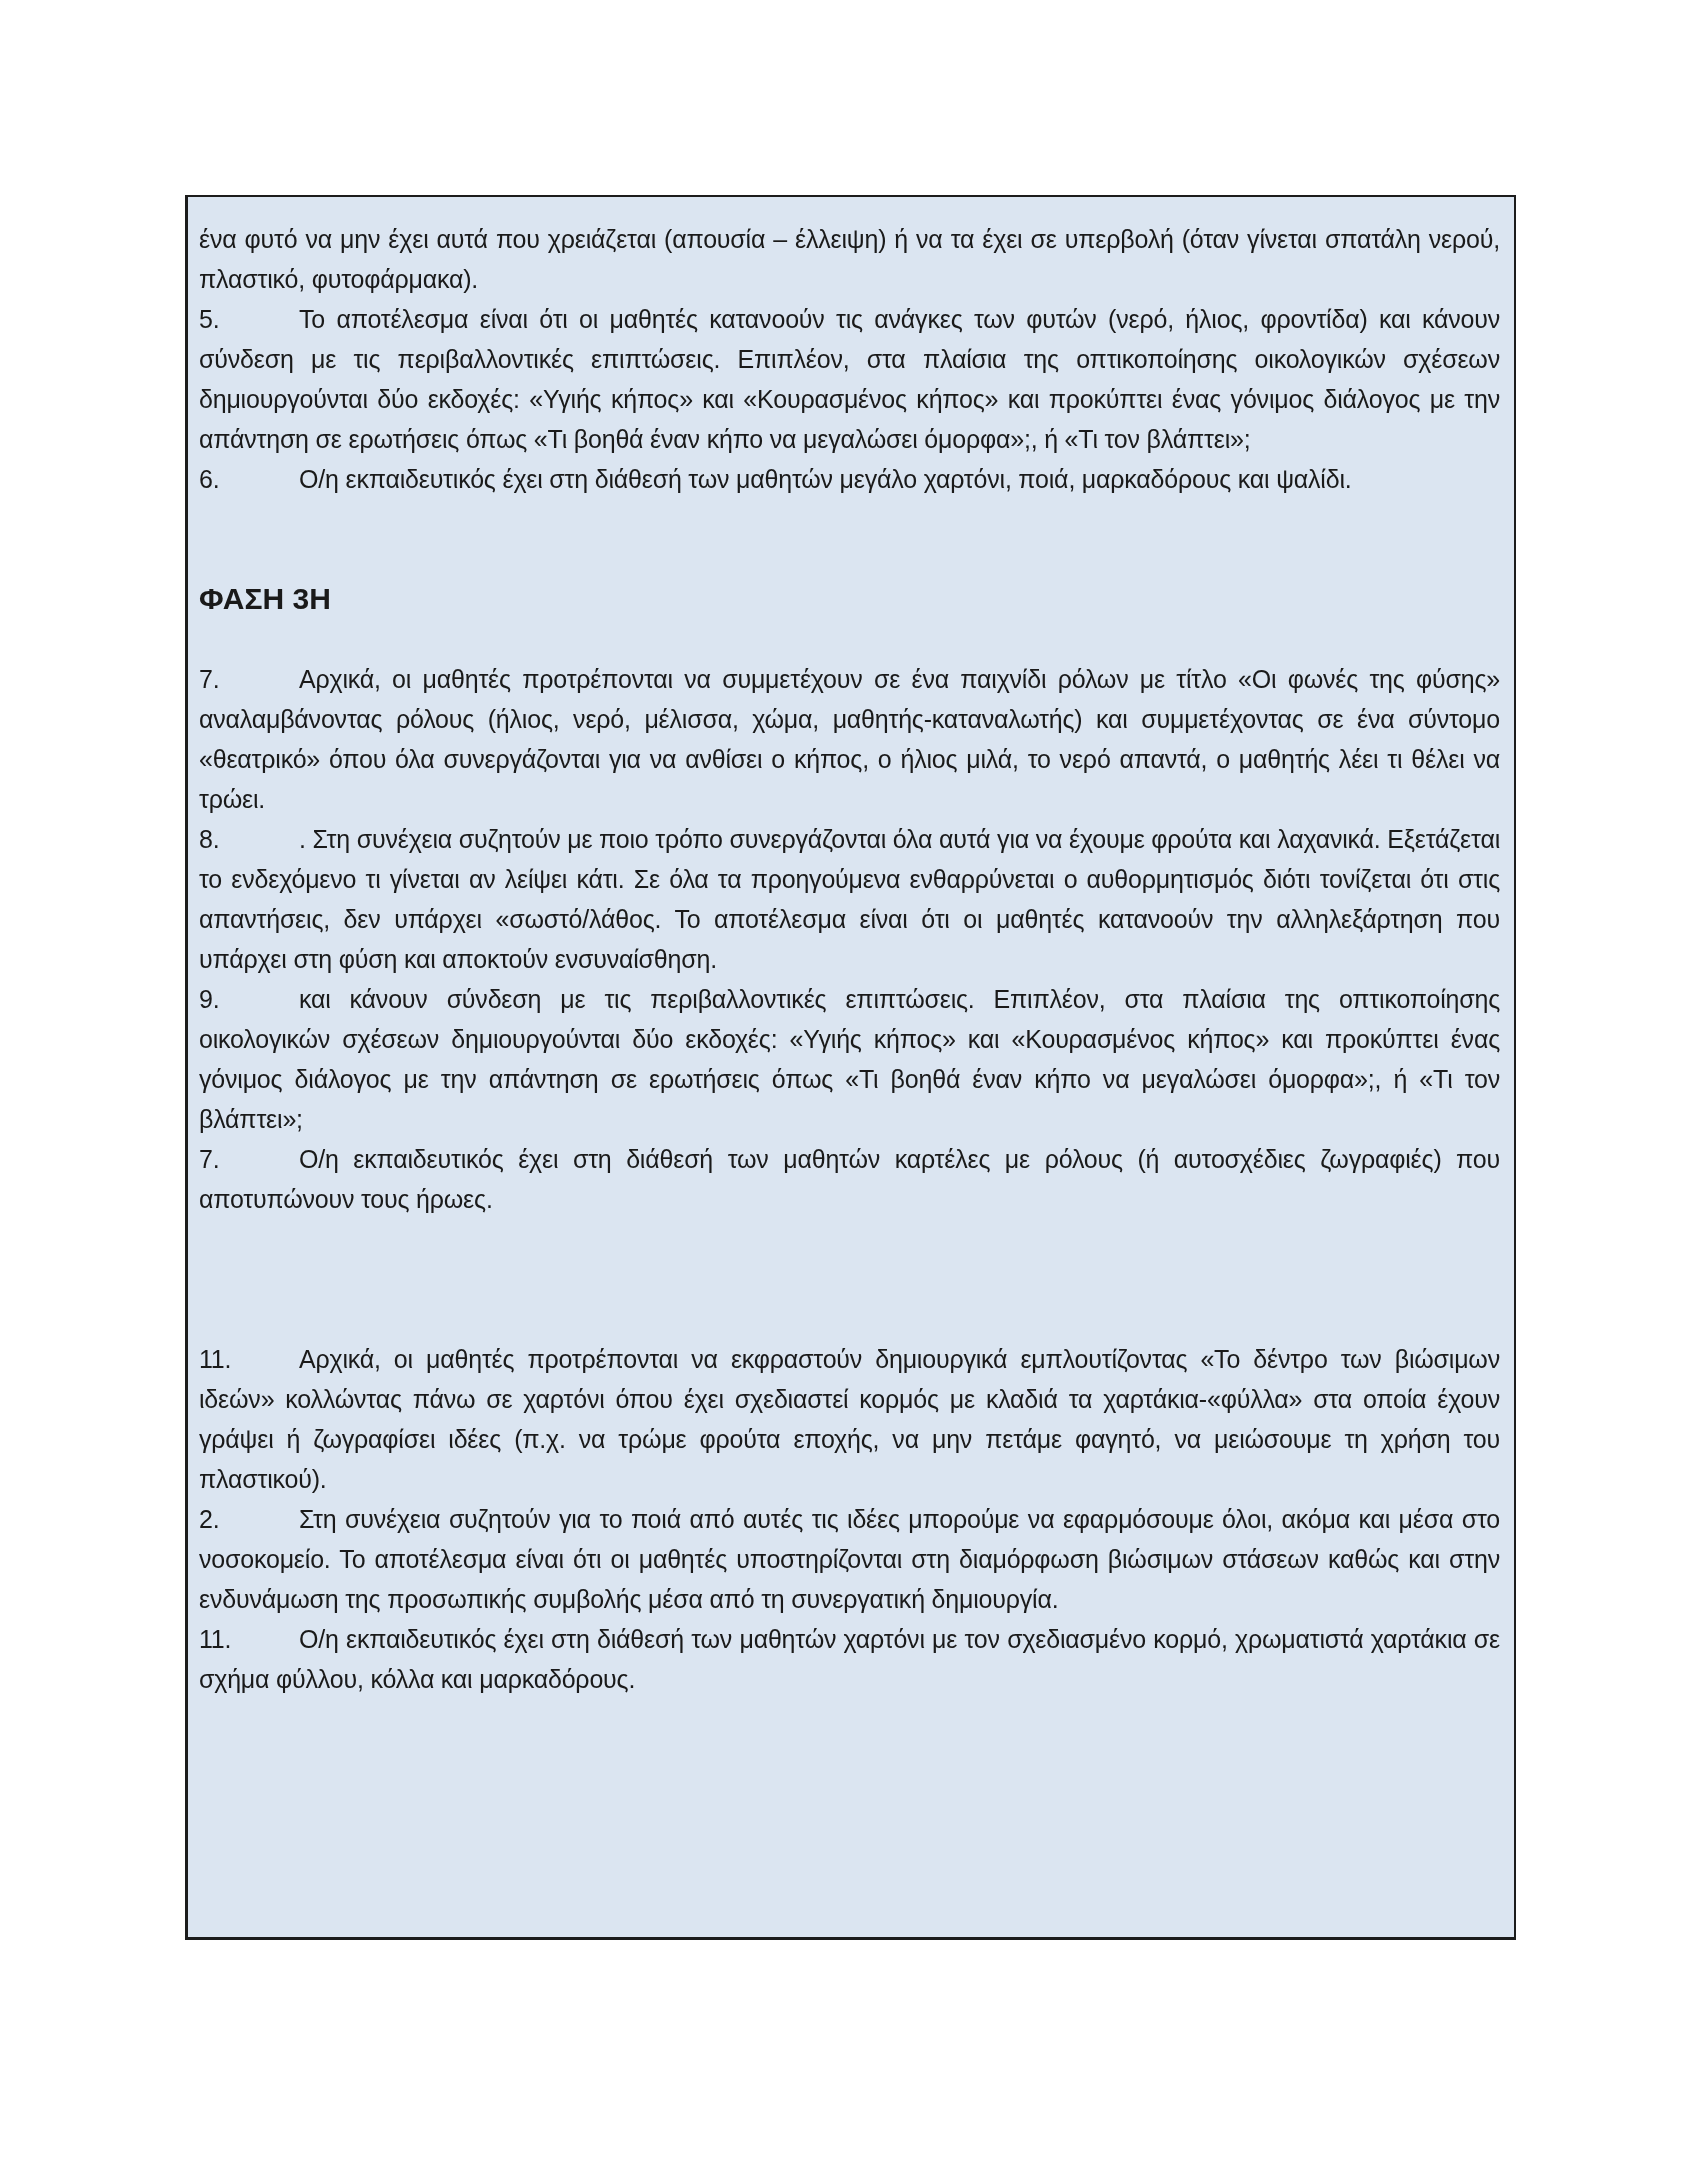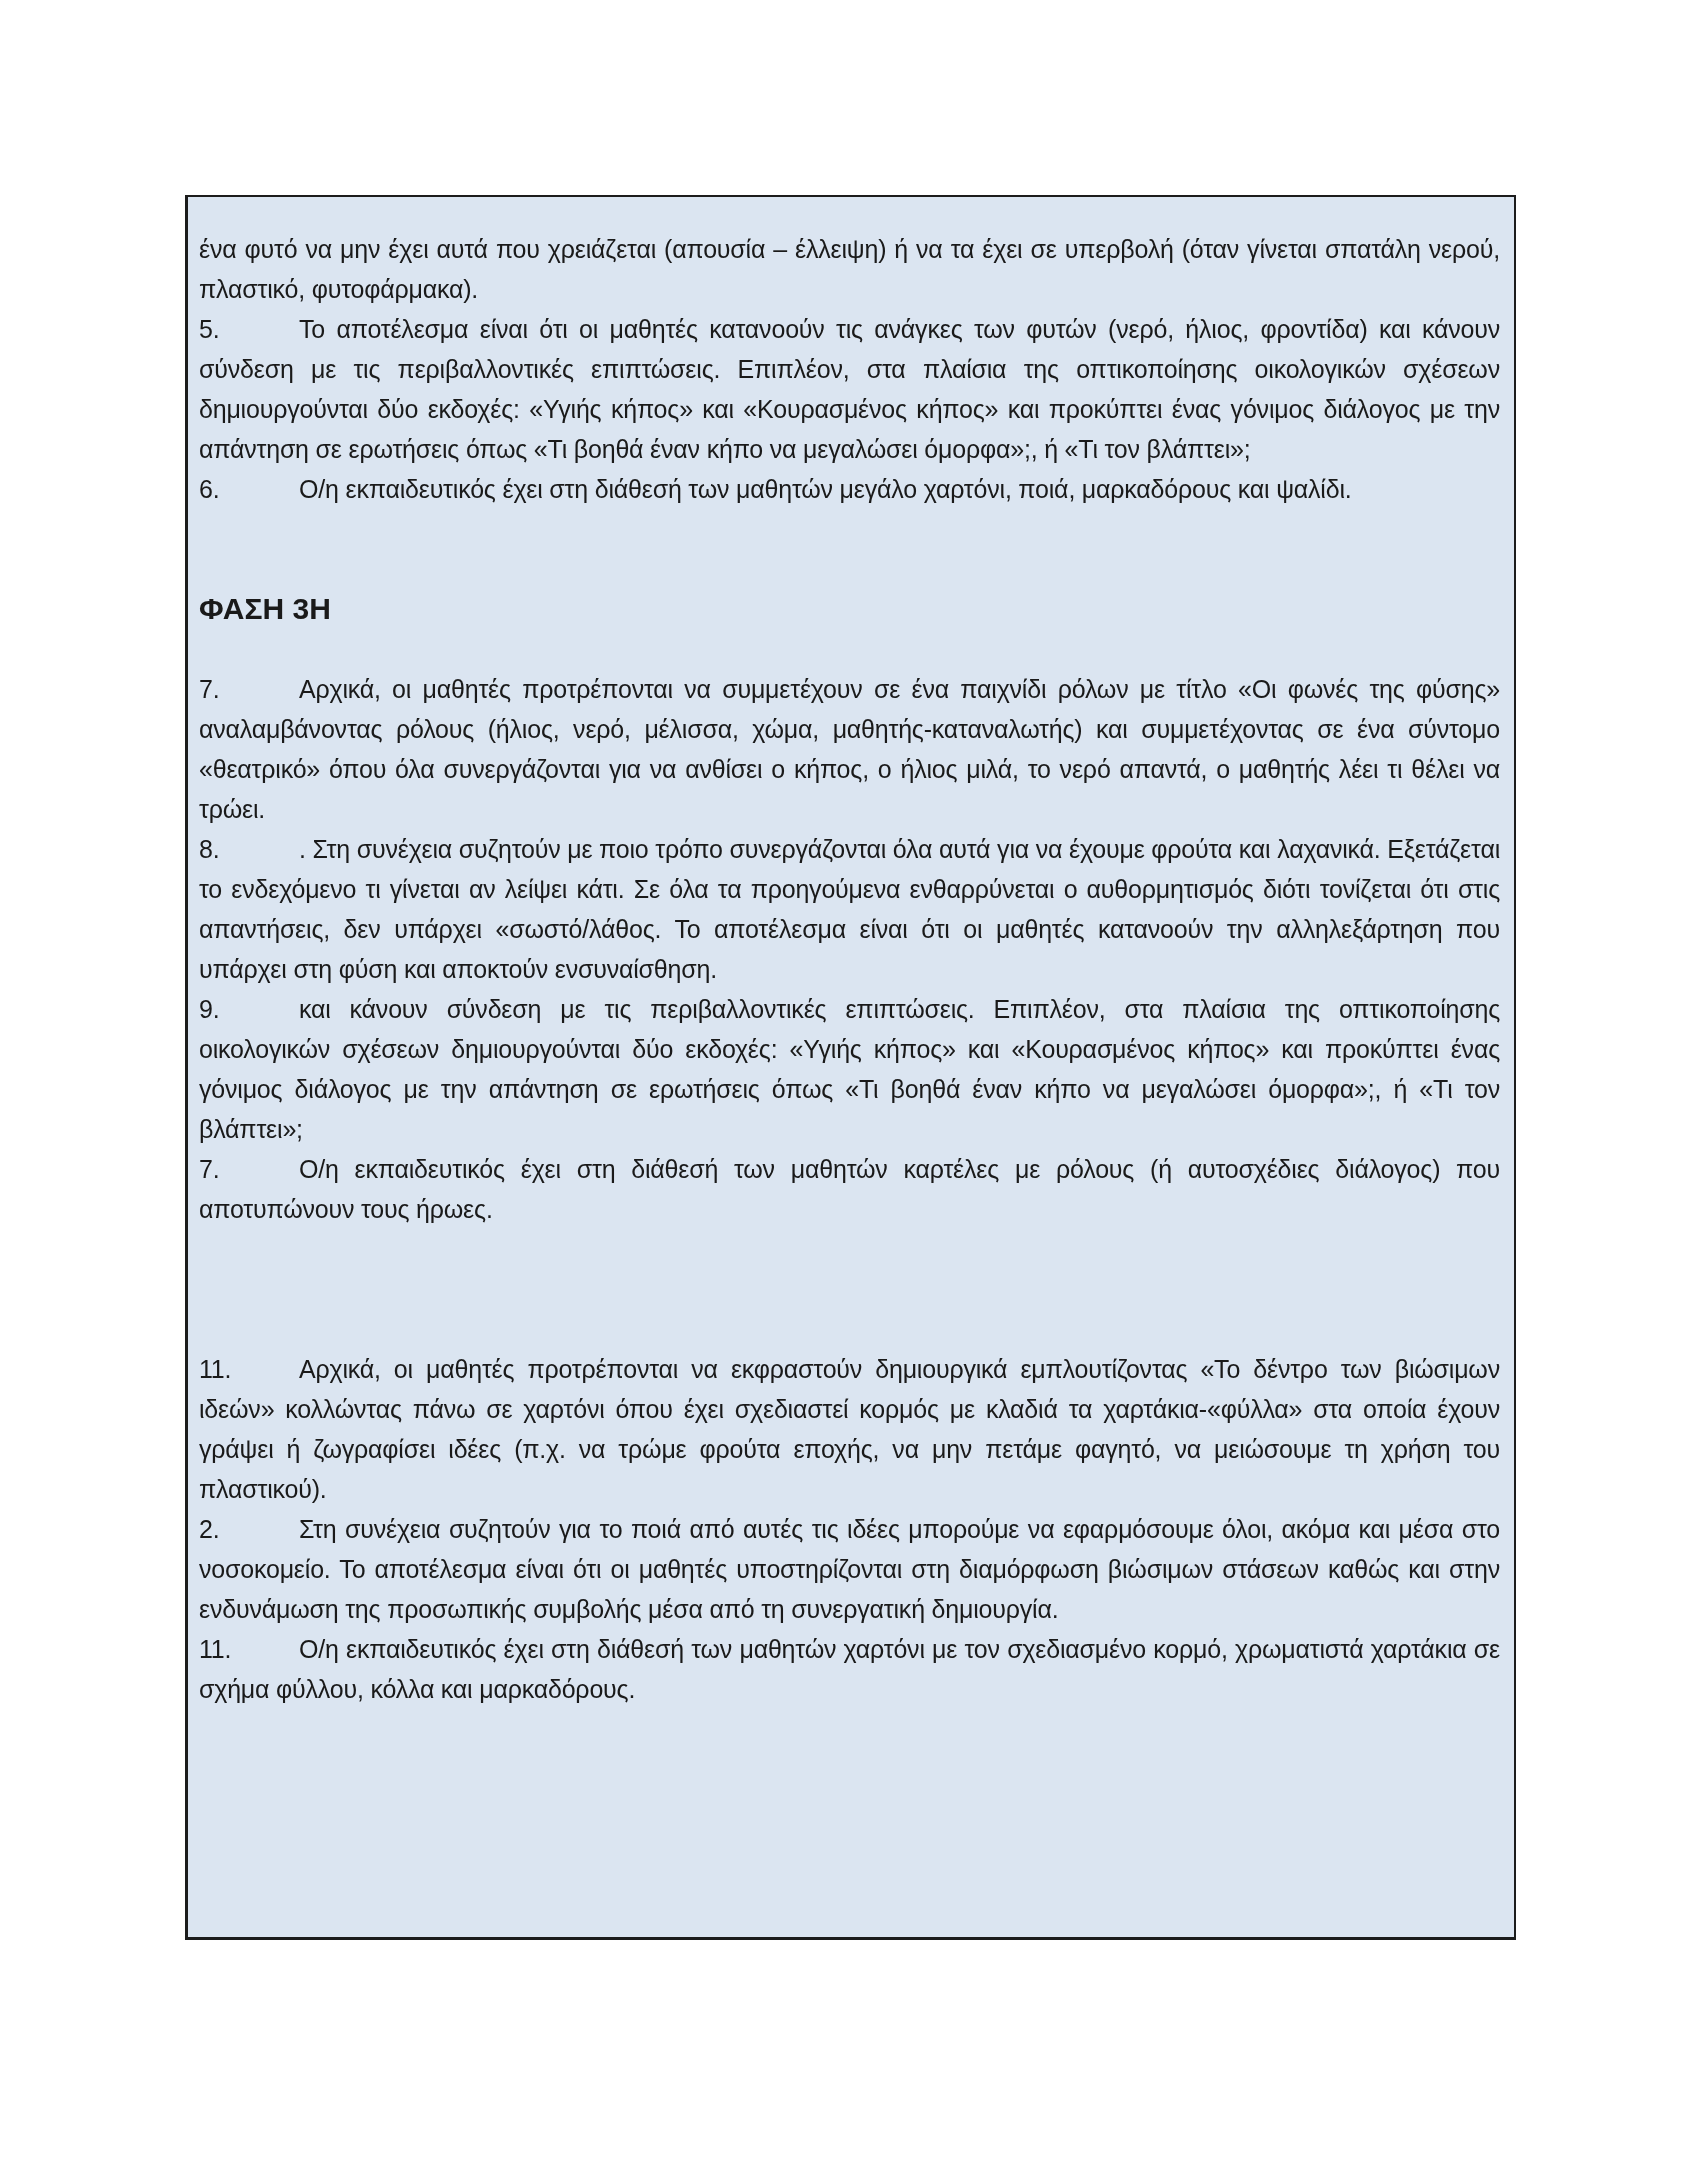--- a/index.html
+++ b/index.html
@@ -26,21 +26,21 @@
       left: 185px;
       top: 195px;
       width: 1331px;
       height: 1745px;
       background: #dbe5f1;
       border: 2px solid #1c1c1c;
       border-right-width: 2px;
       border-bottom-width: 3px;
       border-left-width: 3px;
       box-sizing: border-box;
-      padding: 32px 14px 0 11px;
+      padding: 22px 14px 0 11px;
     }
     .para {
       font-size: 25px;
       line-height: 40px;
       text-align: justify;
       margin: 0;
       letter-spacing: -0.2px;
     }
     .num {
       display: inline-block;
@@ -66,21 +66,21 @@
     <p class="para"><span class="num">5.</span><span>Το αποτέλεσμα είναι ότι οι μαθητές κατανοούν τις ανάγκες των φυτών (νερό, ήλιος, φροντίδα) και κάνουν σύνδεση με τις περιβαλλοντικές επιπτώσεις. Επιπλέον, στα πλαίσια της οπτικοποίησης οικολογικών σχέσεων δημιουργούνται δύο εκδοχές: «Υγιής κήπος» και «Κουρασμένος κήπος» και προκύπτει ένας γόνιμος διάλογος με την απάντηση σε ερωτήσεις όπως «Τι βοηθά έναν κήπο να μεγαλώσει όμορφα»;, ή «Τι τον βλάπτει»;</span></p>
     <p class="para"><span class="num">6.</span><span>Ο/η εκπαιδευτικός έχει στη διάθεσή των μαθητών μεγάλο χαρτόνι, ποιά, μαρκαδόρους και ψαλίδι.</span></p>
 
     <div class="spacer-2"></div>
     <p class="heading">ΦΑΣΗ 3Η</p>
     <div class="spacer-1"></div>
 
     <p class="para"><span class="num">7.</span><span>Αρχικά, οι μαθητές προτρέπονται να συμμετέχουν σε ένα παιχνίδι ρόλων με τίτλο «Οι φωνές της φύσης» αναλαμβάνοντας  ρόλους (ήλιος, νερό, μέλισσα, χώμα, μαθητής-καταναλωτής) και συμμετέχοντας σε ένα σύντομο «θεατρικό» όπου όλα συνεργάζονται για να ανθίσει ο κήπος, ο ήλιος μιλά, το νερό απαντά, ο μαθητής λέει τι θέλει να τρώει.</span></p>
     <p class="para"><span class="num">8.</span><span>. Στη συνέχεια συζητούν με ποιο τρόπο συνεργάζονται όλα αυτά για να έχουμε φρούτα και λαχανικά. Εξετάζεται το ενδεχόμενο τι γίνεται αν λείψει κάτι. Σε όλα τα προηγούμενα ενθαρρύνεται ο αυθορμητισμός διότι τονίζεται ότι στις απαντήσεις, δεν υπάρχει «σωστό/λάθος. Το αποτέλεσμα είναι ότι οι μαθητές κατανοούν την αλληλεξάρτηση που υπάρχει στη φύση και αποκτούν ενσυναίσθηση.</span></p>
     <p class="para"><span class="num">9.</span><span>και κάνουν σύνδεση με τις περιβαλλοντικές επιπτώσεις. Επιπλέον, στα πλαίσια της οπτικοποίησης οικολογικών σχέσεων δημιουργούνται δύο εκδοχές: «Υγιής κήπος» και «Κουρασμένος κήπος» και προκύπτει ένας γόνιμος διάλογος με την απάντηση σε ερωτήσεις όπως «Τι βοηθά έναν κήπο να μεγαλώσει όμορφα»;, ή «Τι τον βλάπτει»;</span></p>
-    <p class="para"><span class="num">7.</span><span>Ο/η εκπαιδευτικός έχει στη διάθεσή των μαθητών καρτέλες με ρόλους (ή αυτοσχέδιες διάλογος) που αποτυπώνουν τους ήρωες.</span></p>
+    <p class="para"><span class="num">7.</span><span>Ο/η εκπαιδευτικός έχει στη διάθεσή των μαθητών καρτέλες με ρόλους (ή αυτοσχέδιες ζωγραφιές) που αποτυπώνουν τους ήρωες.</span></p>
 
     <div class="spacer-2"></div>
     <div class="spacer-1"></div>
 
     <p class="para"><span class="num">11.</span><span>Αρχικά, οι μαθητές προτρέπονται να εκφραστούν δημιουργικά εμπλουτίζοντας «Το δέντρο των βιώσιμων ιδεών» κολλώντας πάνω σε χαρτόνι όπου έχει σχεδιαστεί κορμός με κλαδιά τα χαρτάκια-«φύλλα» στα οποία  έχουν γράψει ή ζωγραφίσει ιδέες (π.χ. να τρώμε φρούτα εποχής, να μην πετάμε φαγητό, να μειώσουμε τη χρήση του πλαστικού).</span></p>
     <p class="para"><span class="num">2.</span><span>Στη συνέχεια συζητούν για το ποιά από αυτές τις ιδέες μπορούμε να εφαρμόσουμε όλοι, ακόμα και μέσα στο νοσοκομείο. Το αποτέλεσμα είναι ότι οι μαθητές υποστηρίζονται στη διαμόρφωση βιώσιμων στάσεων καθώς και στην ενδυνάμωση της προσωπικής συμβολής μέσα από τη συνεργατική δημιουργία.</span></p>
     <p class="para"><span class="num">11.</span><span>Ο/η εκπαιδευτικός έχει στη διάθεσή των μαθητών χαρτόνι με τον σχεδιασμένο κορμό, χρωματιστά χαρτάκια σε σχήμα φύλλου, κόλλα και μαρκαδόρους.</span></p>
 
   </div>
 </div>

